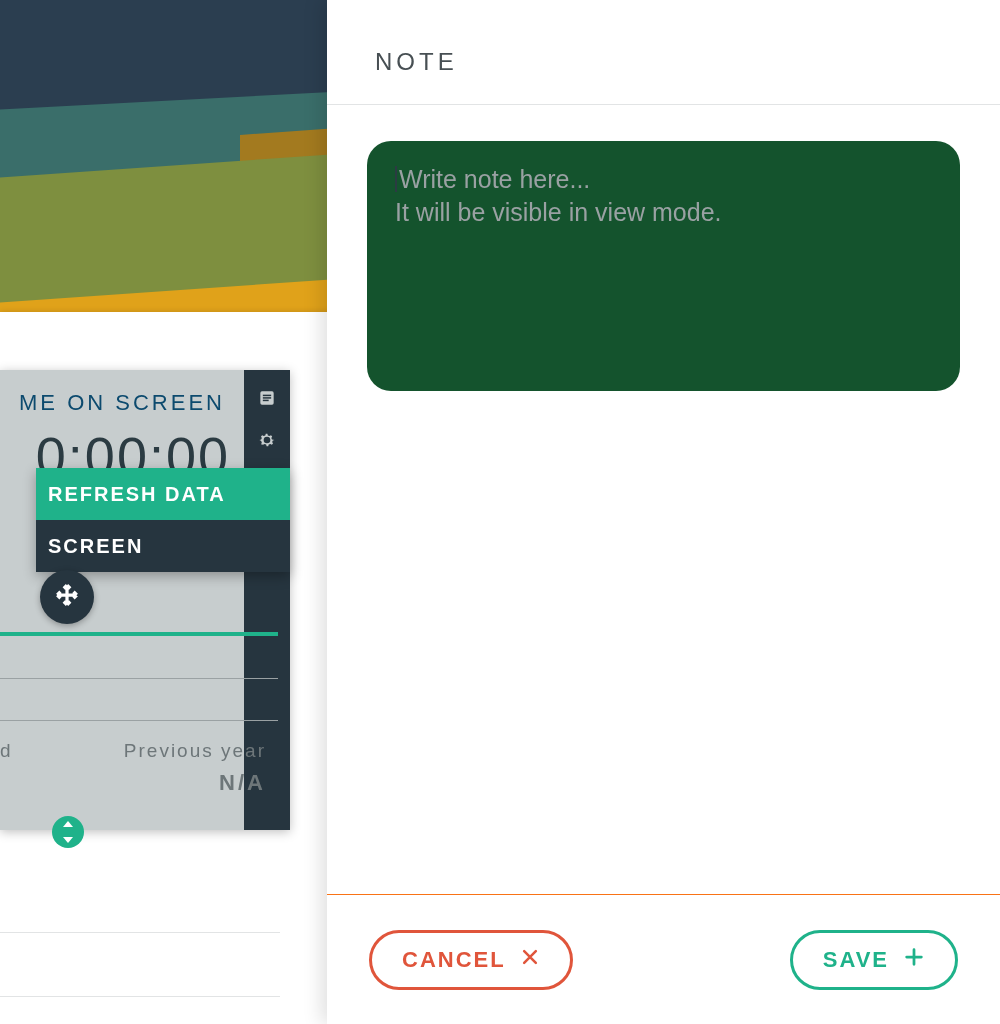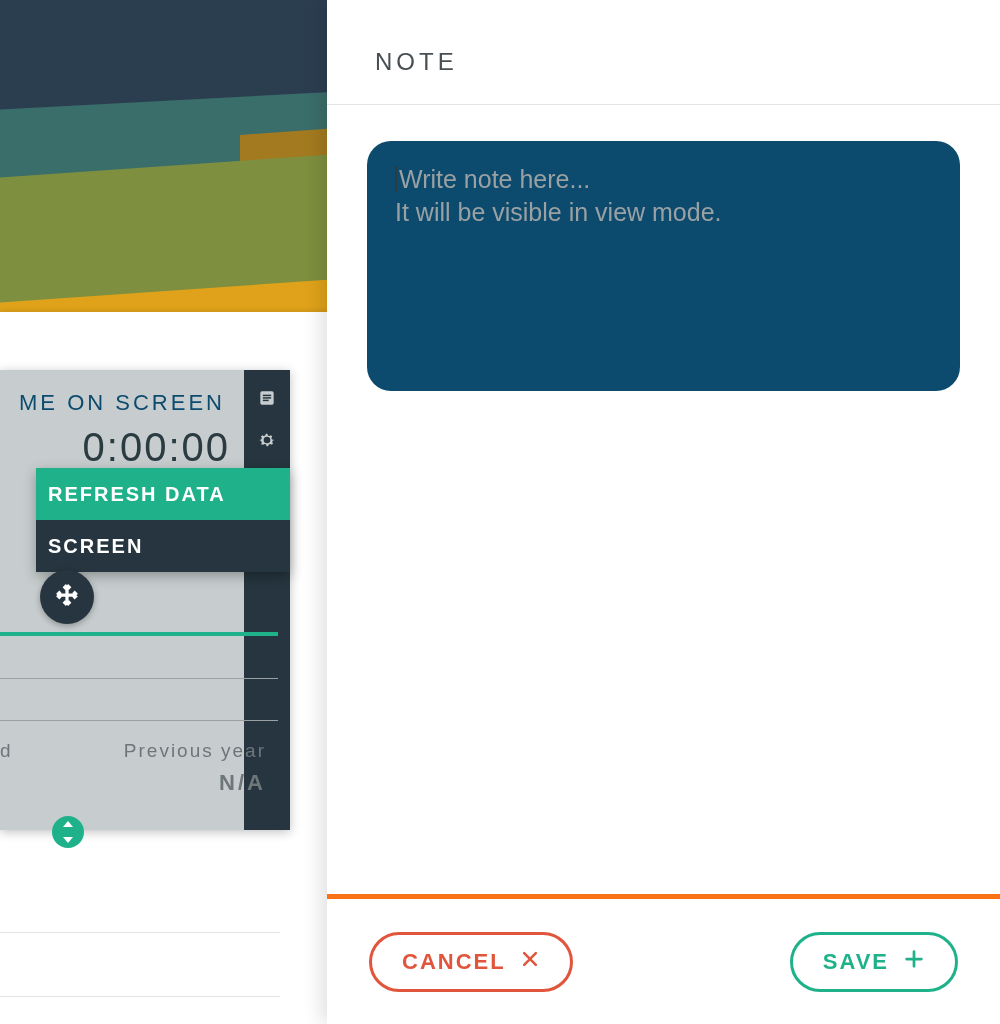--- a/index.html
+++ b/index.html
@@ -26,21 +26,21 @@
     background:#c7cdce;
     box-shadow:0 2px 10px rgba(0,0,0,.25);
   }
   .widget-title {
     position:absolute; top:20px; left:0; width:100%;
     text-align:center; color:#0c4a6e; font-size:22px; letter-spacing:3px; font-weight:500;
     padding-right:46px;
   }
   .widget-value {
     position:absolute; top:55px; left:0; width:230px; text-align:right;
-    color:#2b3b42; font-size:40px; font-weight:300; letter-spacing:2px;padding-left:20px;
+    color:#2b3b42; font-size:54px; font-weight:300; letter-spacing:2px;padding-left:20px;
   }
 
   .widget-sidebar {
     position:absolute; right:0; top:0; width:46px; height:100%;
     background:#26353f;
     display:flex; flex-direction:column; align-items:center; gap:18px; padding-top:18px;
   }
   .widget-sidebar svg { fill:#c7cdce; }
 
   .menu {
@@ -102,34 +102,34 @@
   .panel-head {
     padding:48px 48px 28px 48px;
     border-bottom:1px solid #e2e4e5;
   }
   .panel-head h2 {
     color:#474f53; font-size:24px; font-weight:500; letter-spacing:4px;
   }
 
   .note-area {
     margin:36px 40px 0 40px;
-    background:#0c4a6e; border-radius:24px;
+    background:#14532d; border-radius:24px;
     height:250px; padding:22px 28px;
     color:#9aa1a3; font-size:25px; line-height:1.3;
     outline:none; border:none; resize:none; font-family:inherit;
     position:relative;
   }
   .note-area .cursor {
     display:inline-block; width:2px; height:26px; background:#2b3b42;
     vertical-align:-4px; margin-right:2px;
   }
 
   .panel-footer {
     position:absolute; bottom:0; left:0; right:0; height:130px;
-    border-top:5px solid #f97316;
+    border-top:1px solid #f97316;
     display:flex; align-items:center; justify-content:space-between;
     padding:0 42px;
   }
   .btn {
     display:flex; align-items:center; gap:14px;
     height:60px; padding:0 30px; border-radius:30px;
     background:#fff; cursor:pointer;
     font-size:22px; font-weight:800; letter-spacing:2px;
   }
   .btn-cancel { color:#e0553b; border:3px solid #e0553b; }

